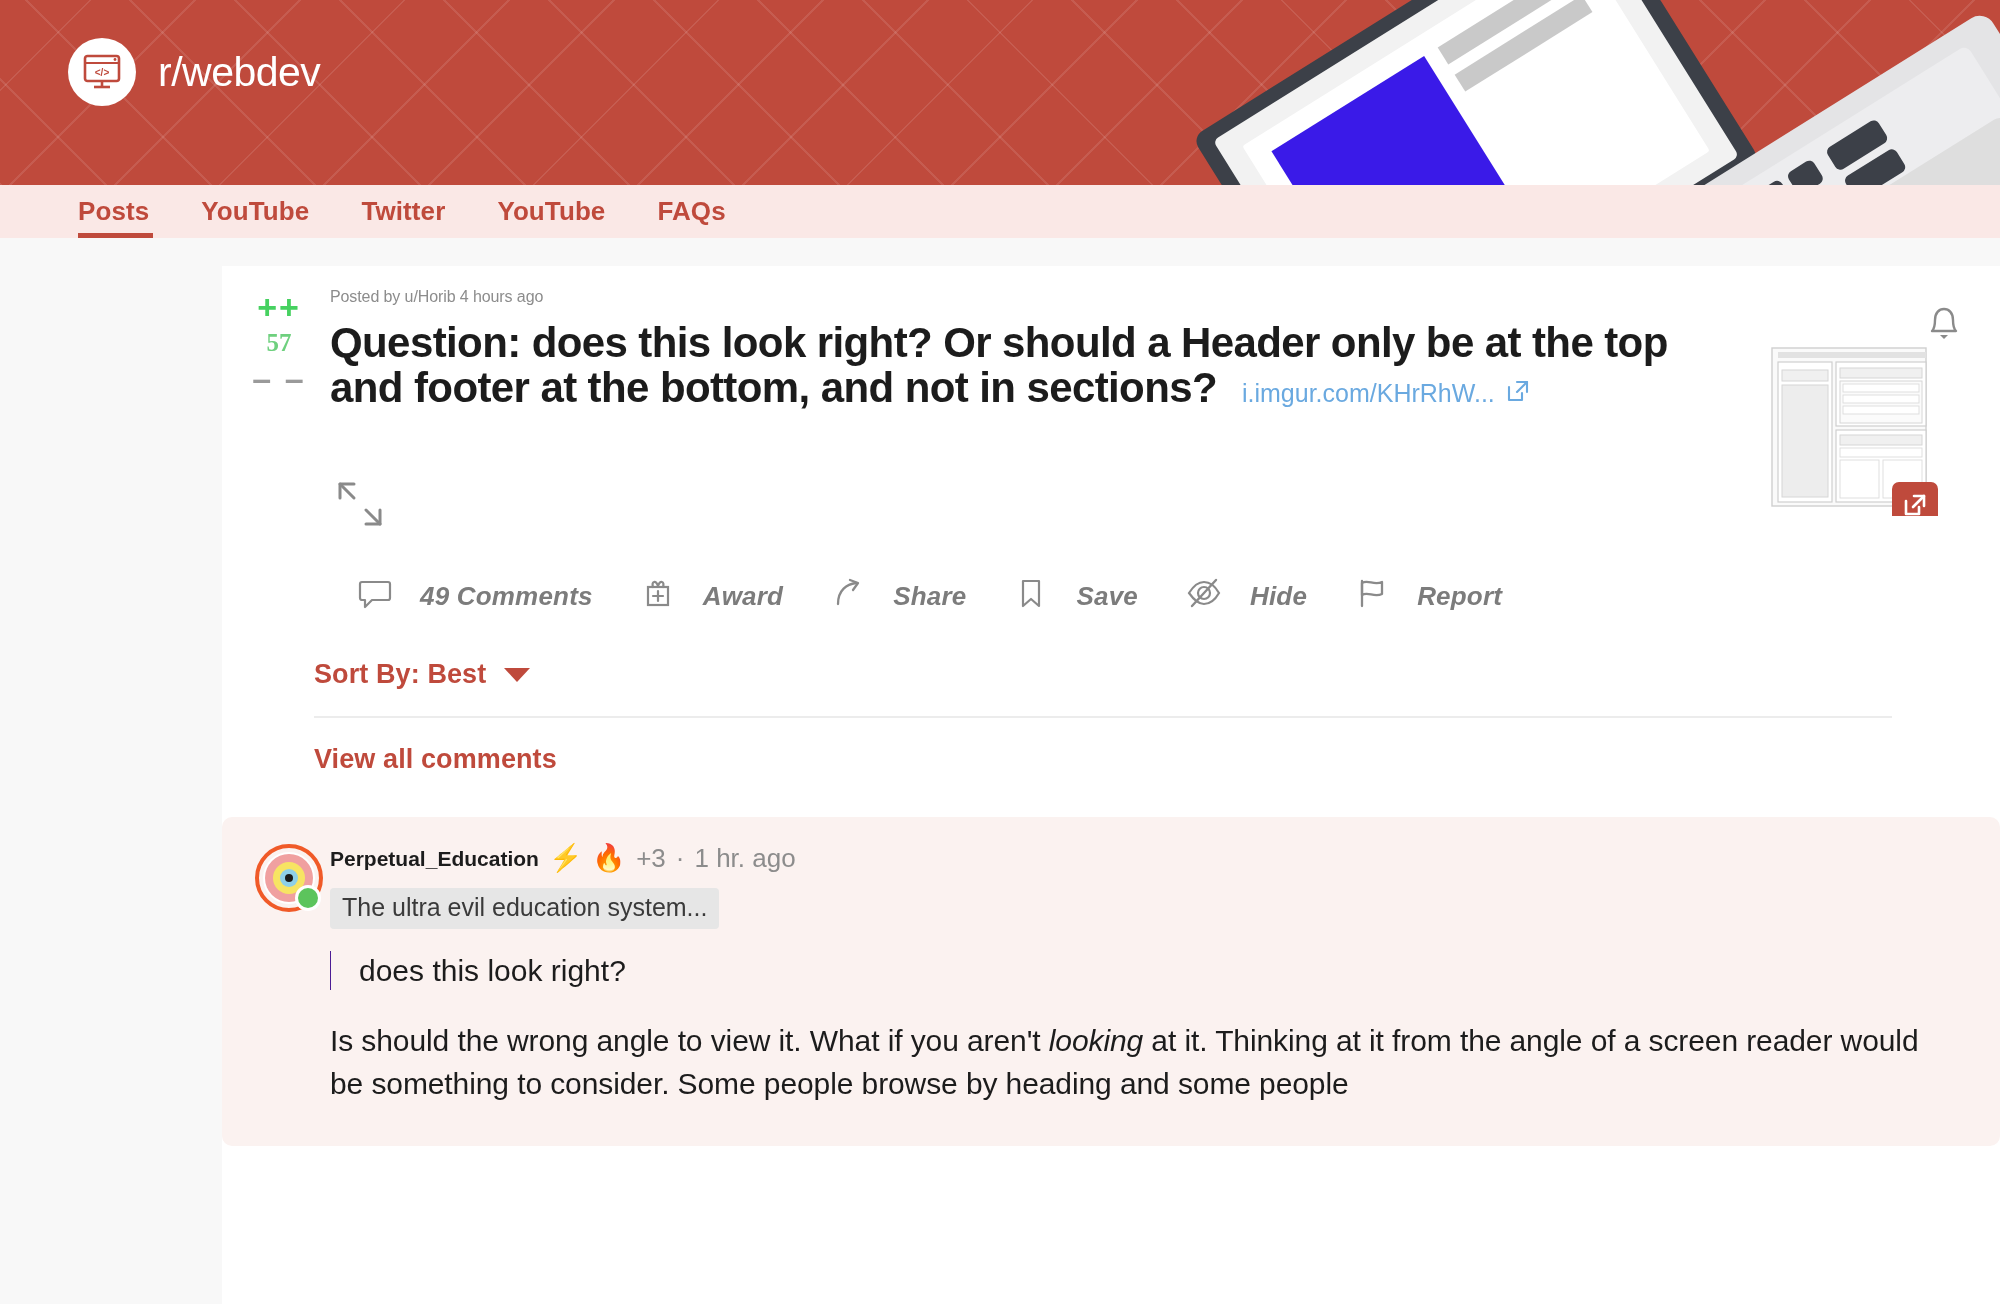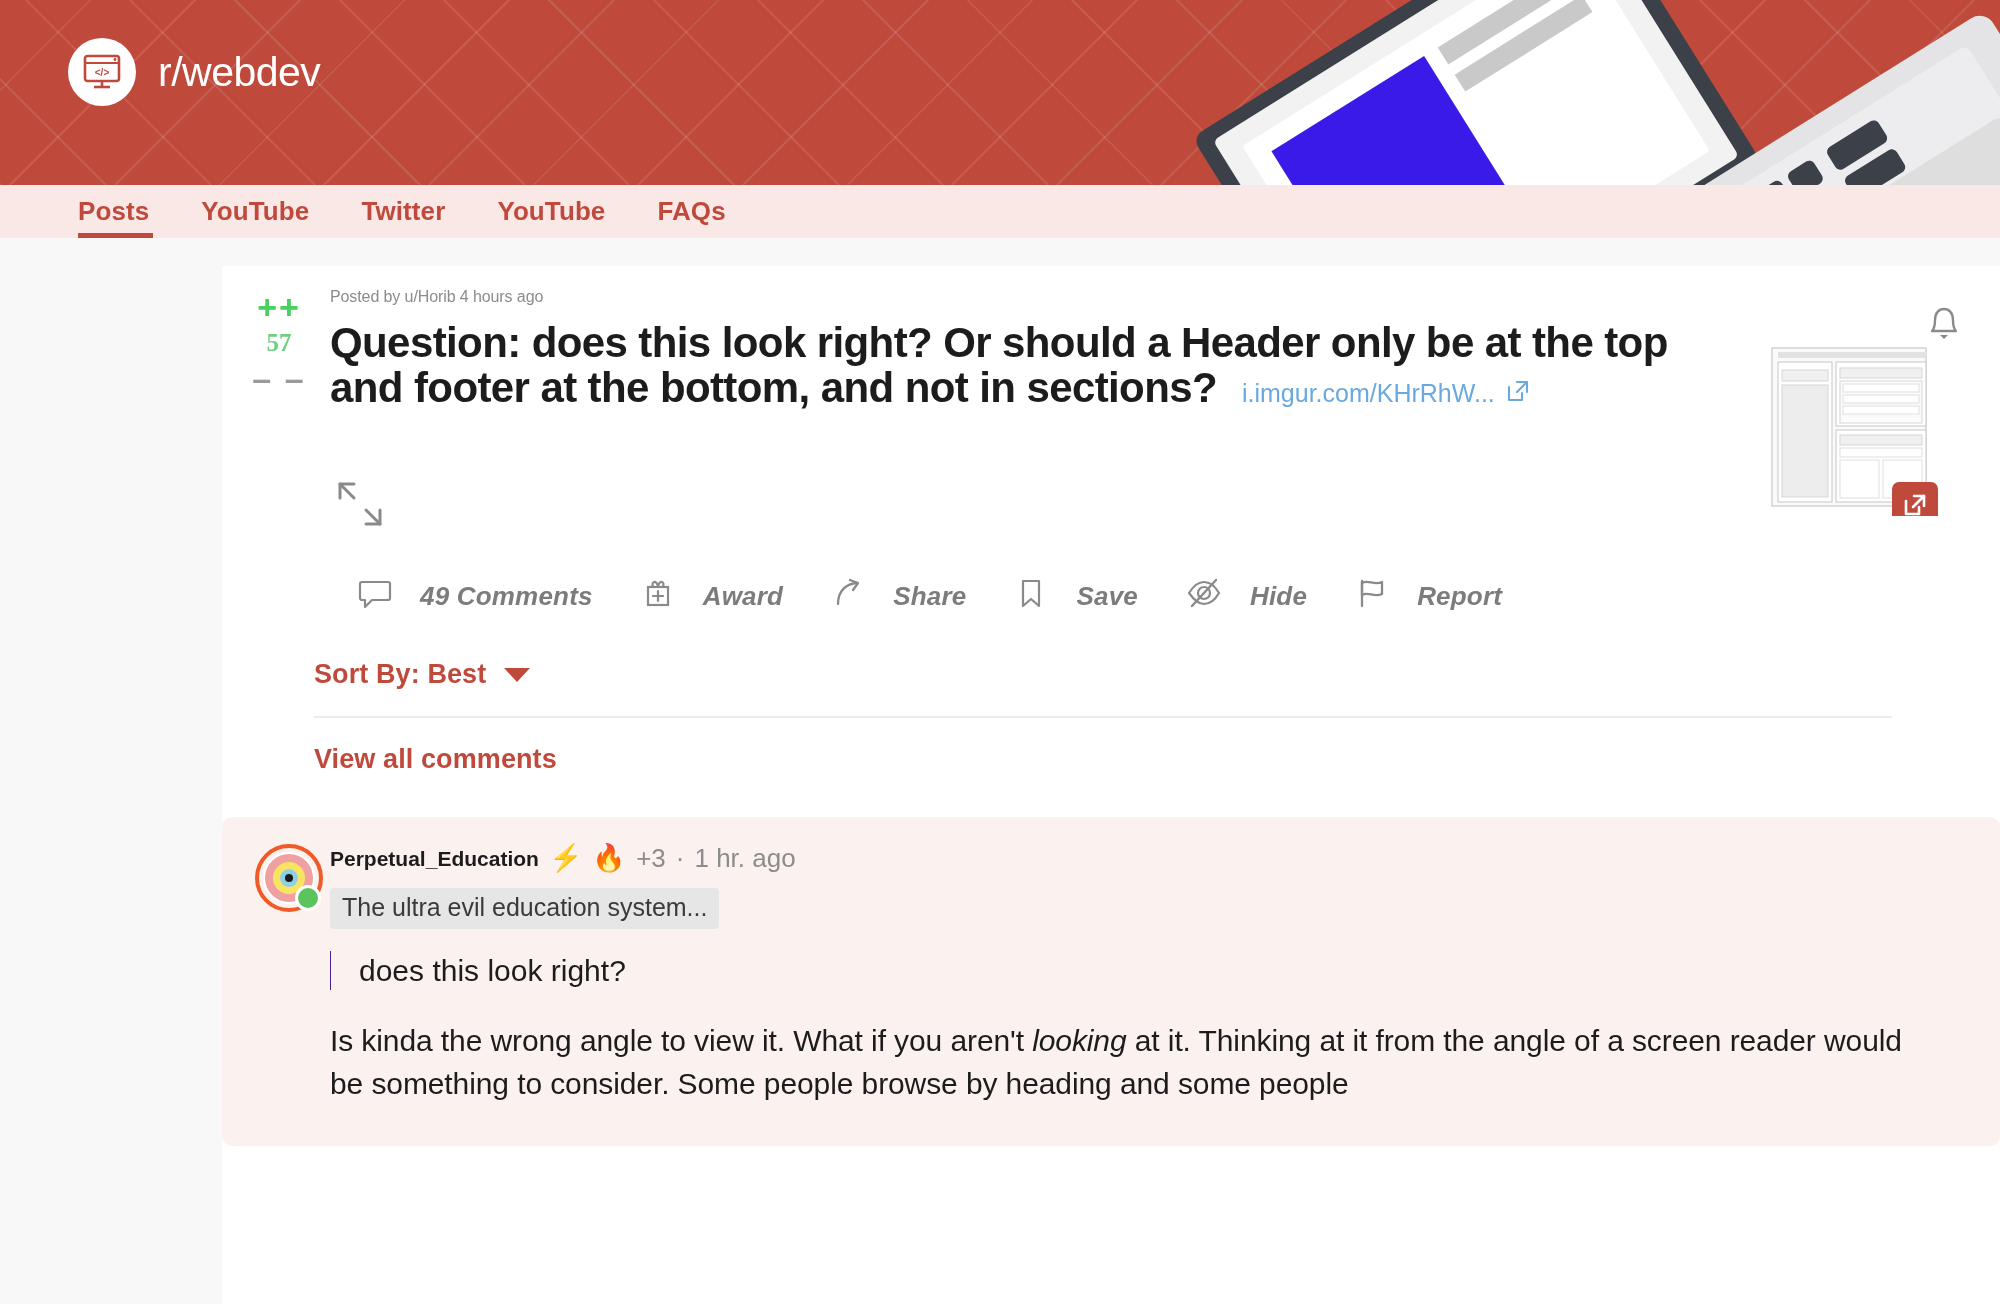--- a/index.html
+++ b/index.html
@@ -502,19 +502,19 @@
           <span class="comment-timestamp">+3</span>
           <span class="comment-timestamp">·</span>
           <span class="comment-timestamp">1 hr. ago</span>
         </div>
 
         <div class="flair">The ultra evil education system...</div>
 
         <div class="blockquote">does this look right?</div>
 
         <div class="comment-text">
-          <span>Is kinda the wrong angle to view it. What if you aren't </span><em>looking</em><span> at it. Thinking at it from the angle of a screen reader would be something to consider. Some people browse by heading and some people</span>
+          <span>Is should the wrong angle to view it. What if you aren't </span><em>looking</em><span> at it. Thinking at it from the angle of a screen reader would be something to consider. Some people browse by heading and some people</span>
         </div>
       </div>
     </div>
 
   </div>
 </div>
 
 </body></html>

